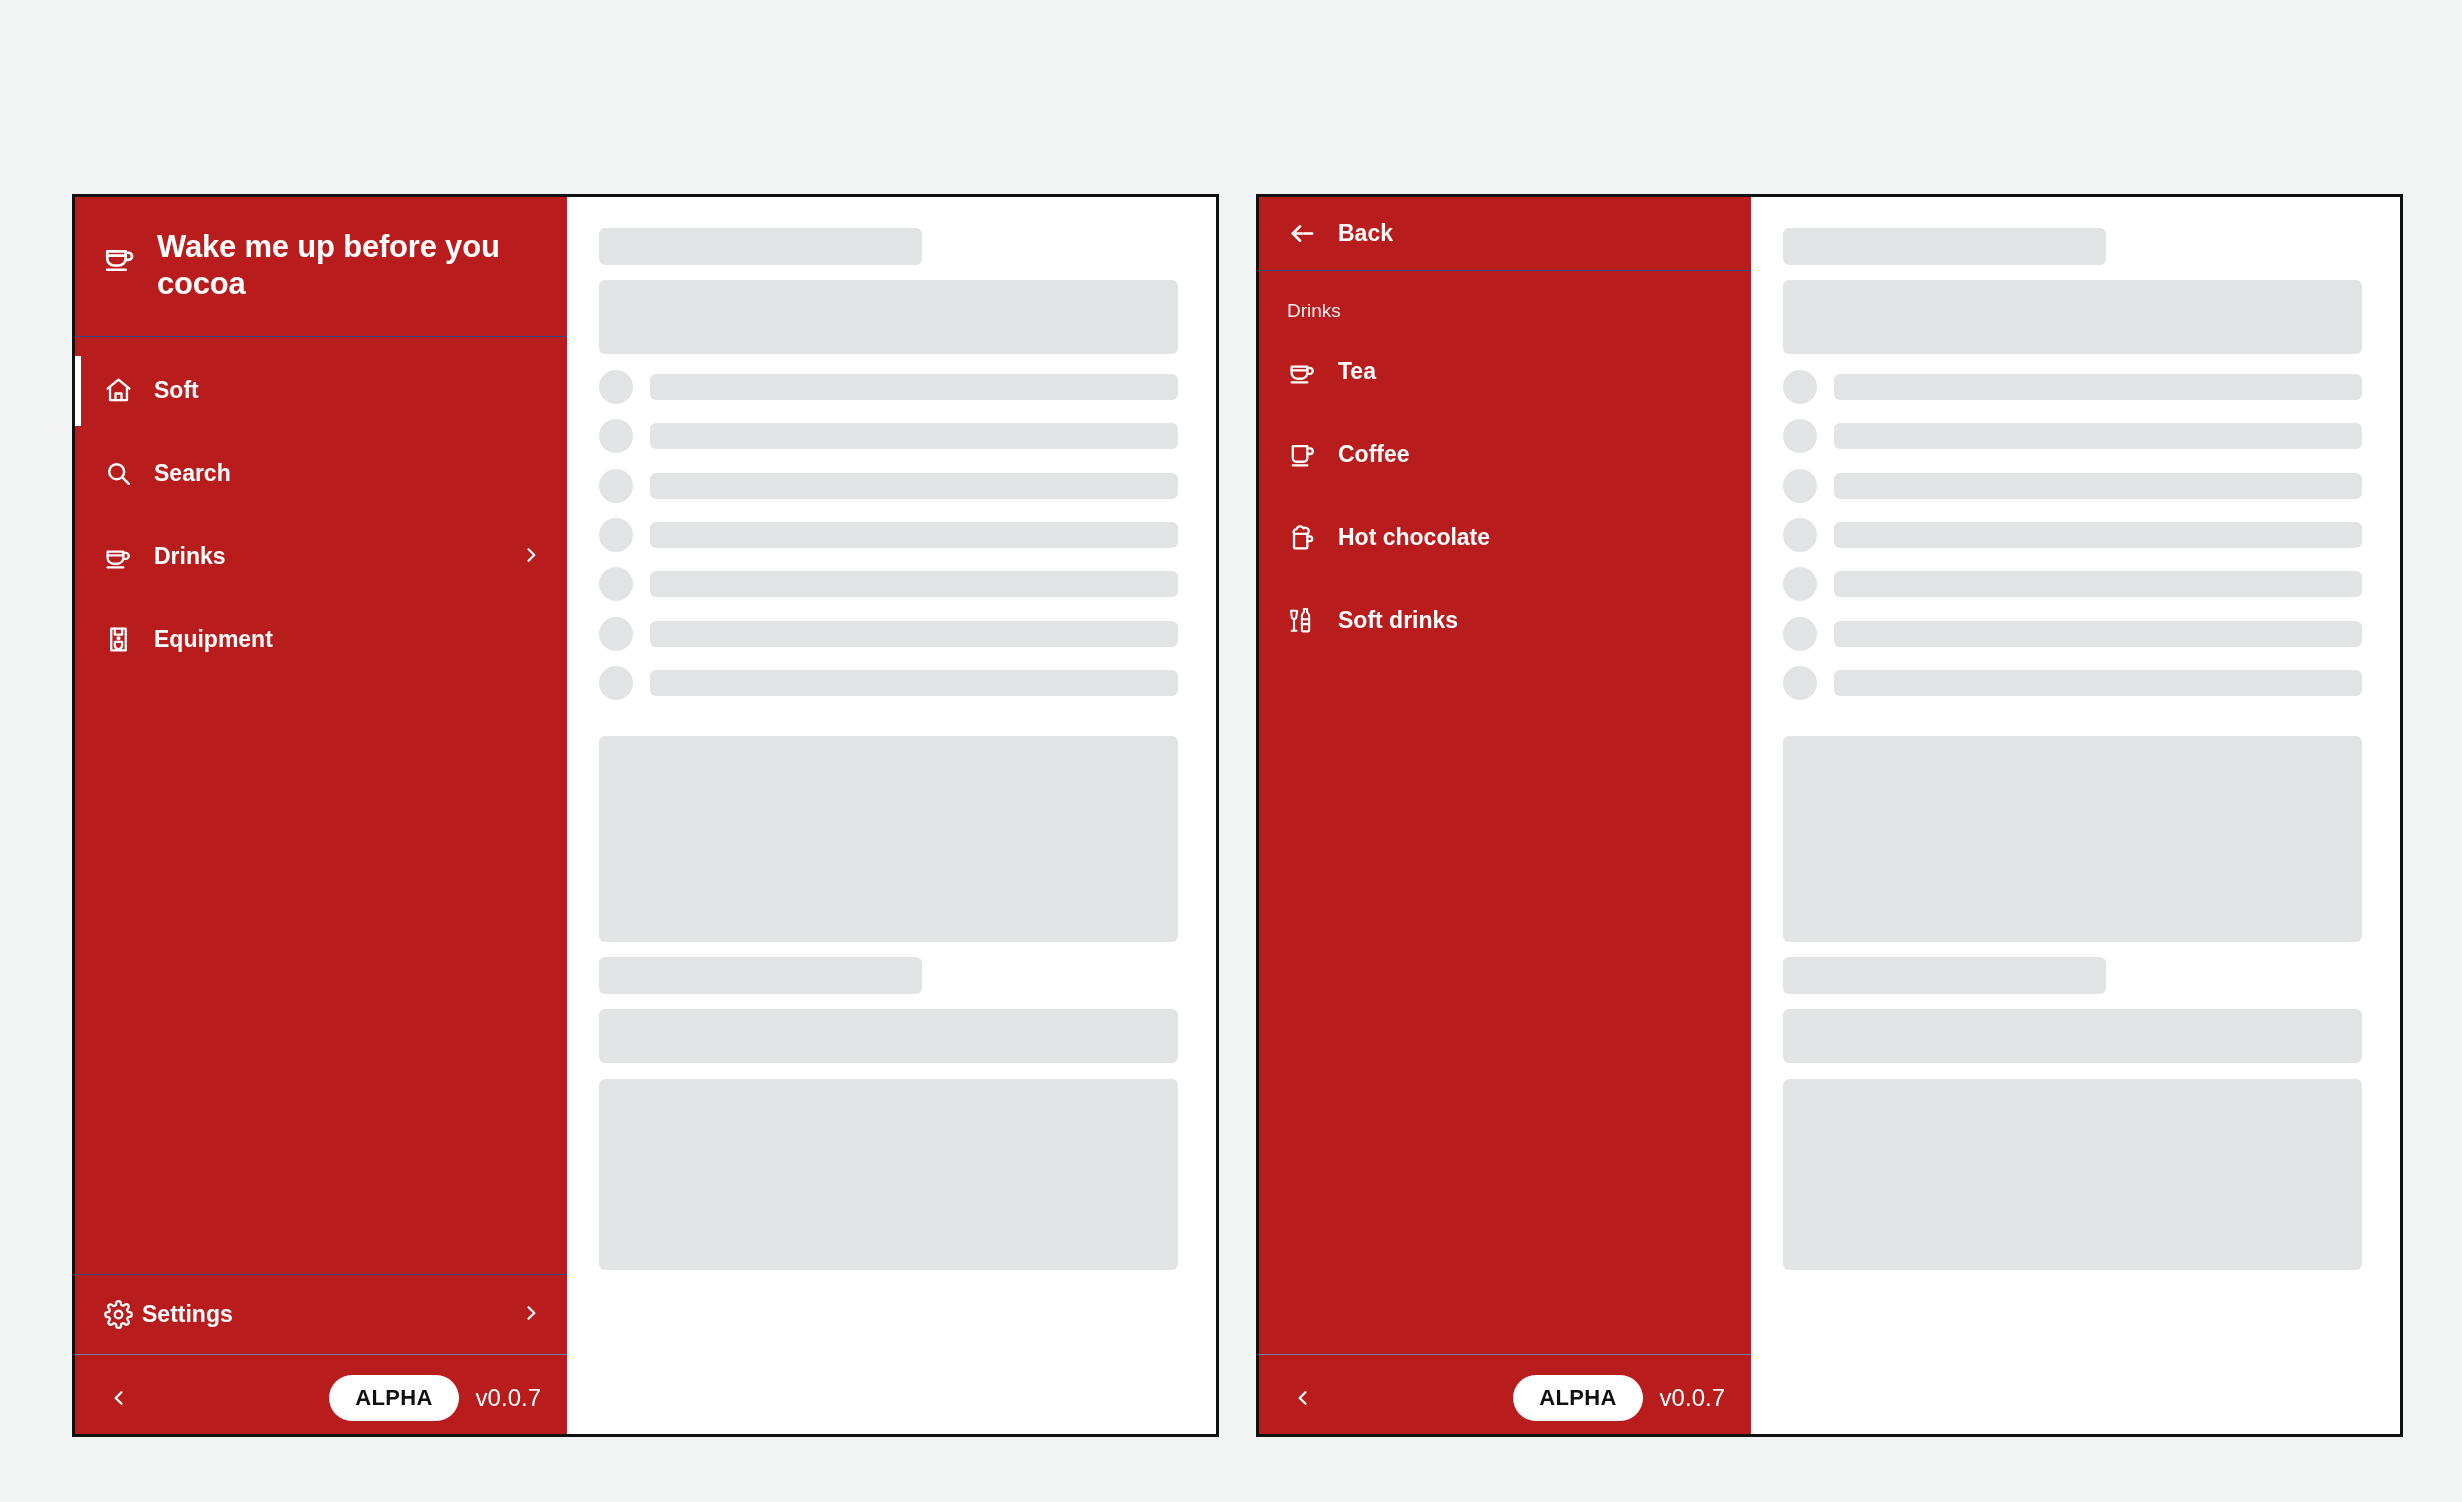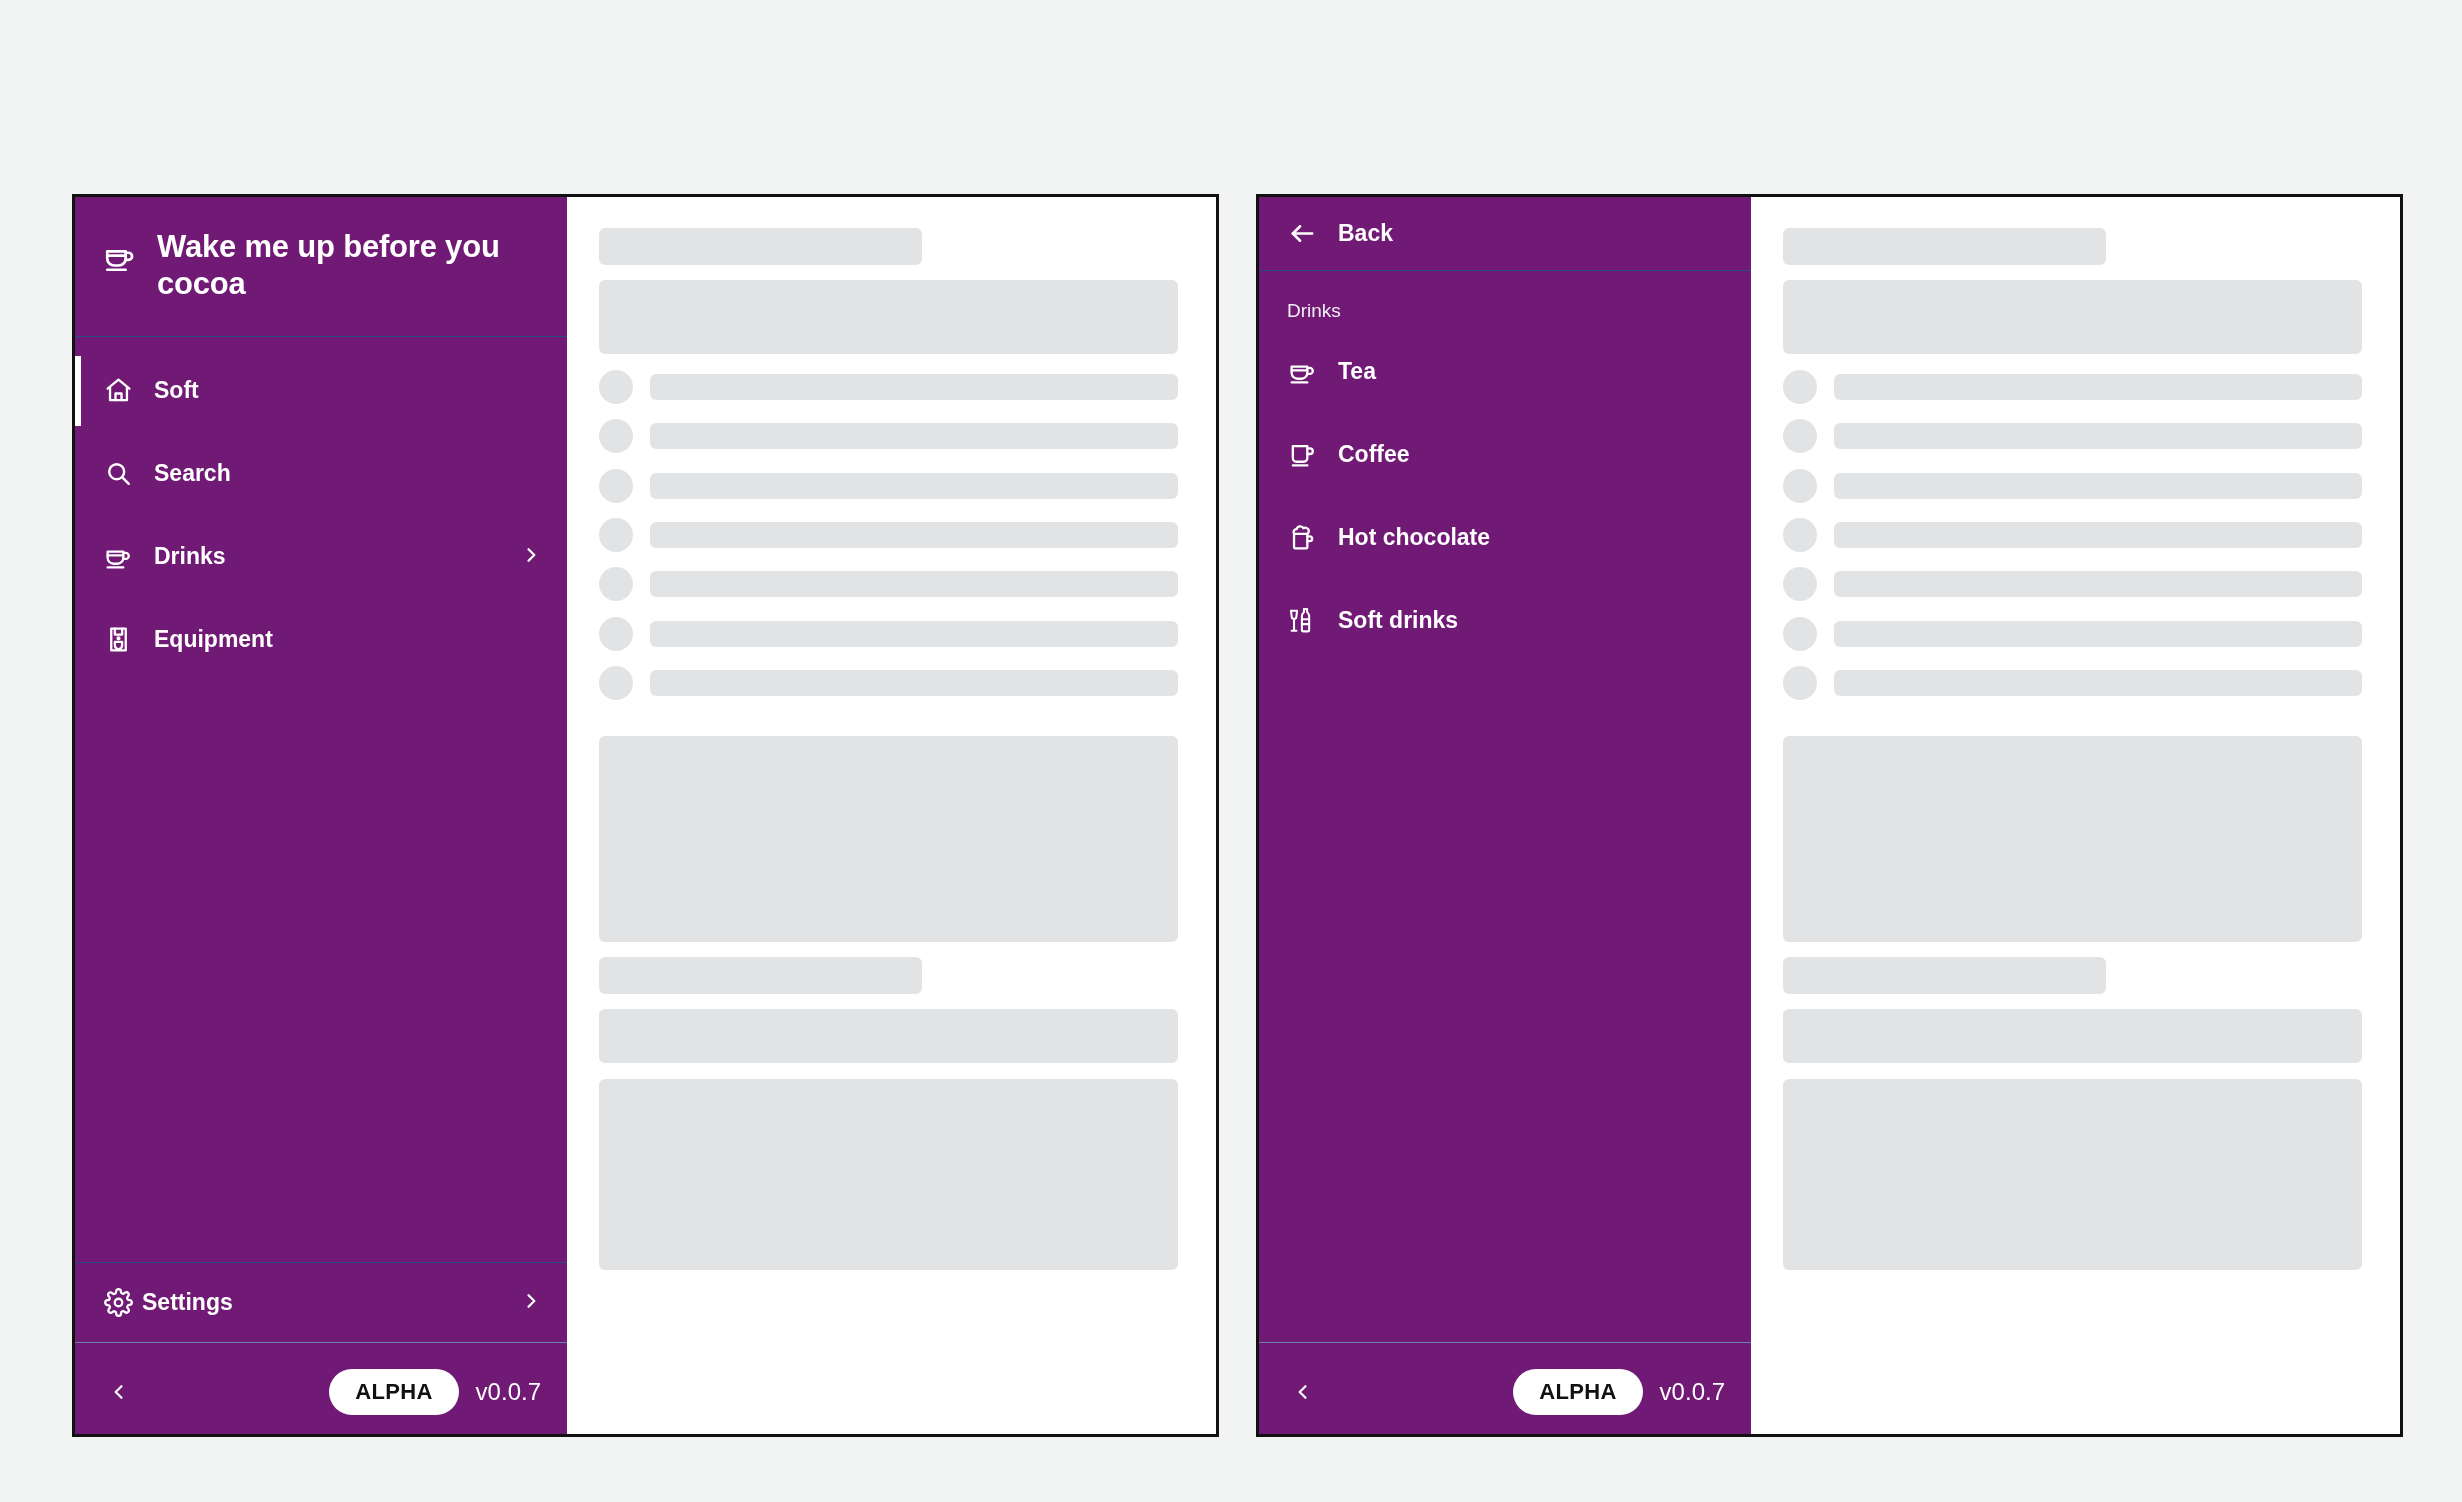--- a/index.html
+++ b/index.html
@@ -26,21 +26,21 @@
     border: 3.1px solid #111111;
     overflow: hidden;
   }
   .panel-one   { left: 72px;  top: 194px; width: 1147px; height: 1243px; }
   .panel-two   { left: 1256px; top: 194px; width: 1147px; height: 1243px; }
 
   
   .sidebar {
     width: 492px;
     flex: 0 0 492px;
-    background: #701a75;
+    background: #b91c1c;
     display: flex;
     flex-direction: column;
     position: relative;
     color: #ffffff;
   }
 
   
   .brand {
     display: flex;
     align-items: flex-start;
@@ -138,21 +138,21 @@
   .settings-row .label {
     font-size: 23px;
     font-weight: 600;
   }
   .settings-row .chevron { margin-left: auto; }
 
   
   .side-footer {
     display: flex;
     align-items: center;
-    height: 92px;
+    height: 80px;
     padding: 6px 26px 0 28px;
     border-top: 1.5px solid #6b80ad;
   }
   .footer-spacer { flex: 1 1 auto; }
   .alpha-badge {
     background: #ffffff;
     color: #111111;
     border-radius: 769px;
     font-size: 22px;
     font-weight: 600;

